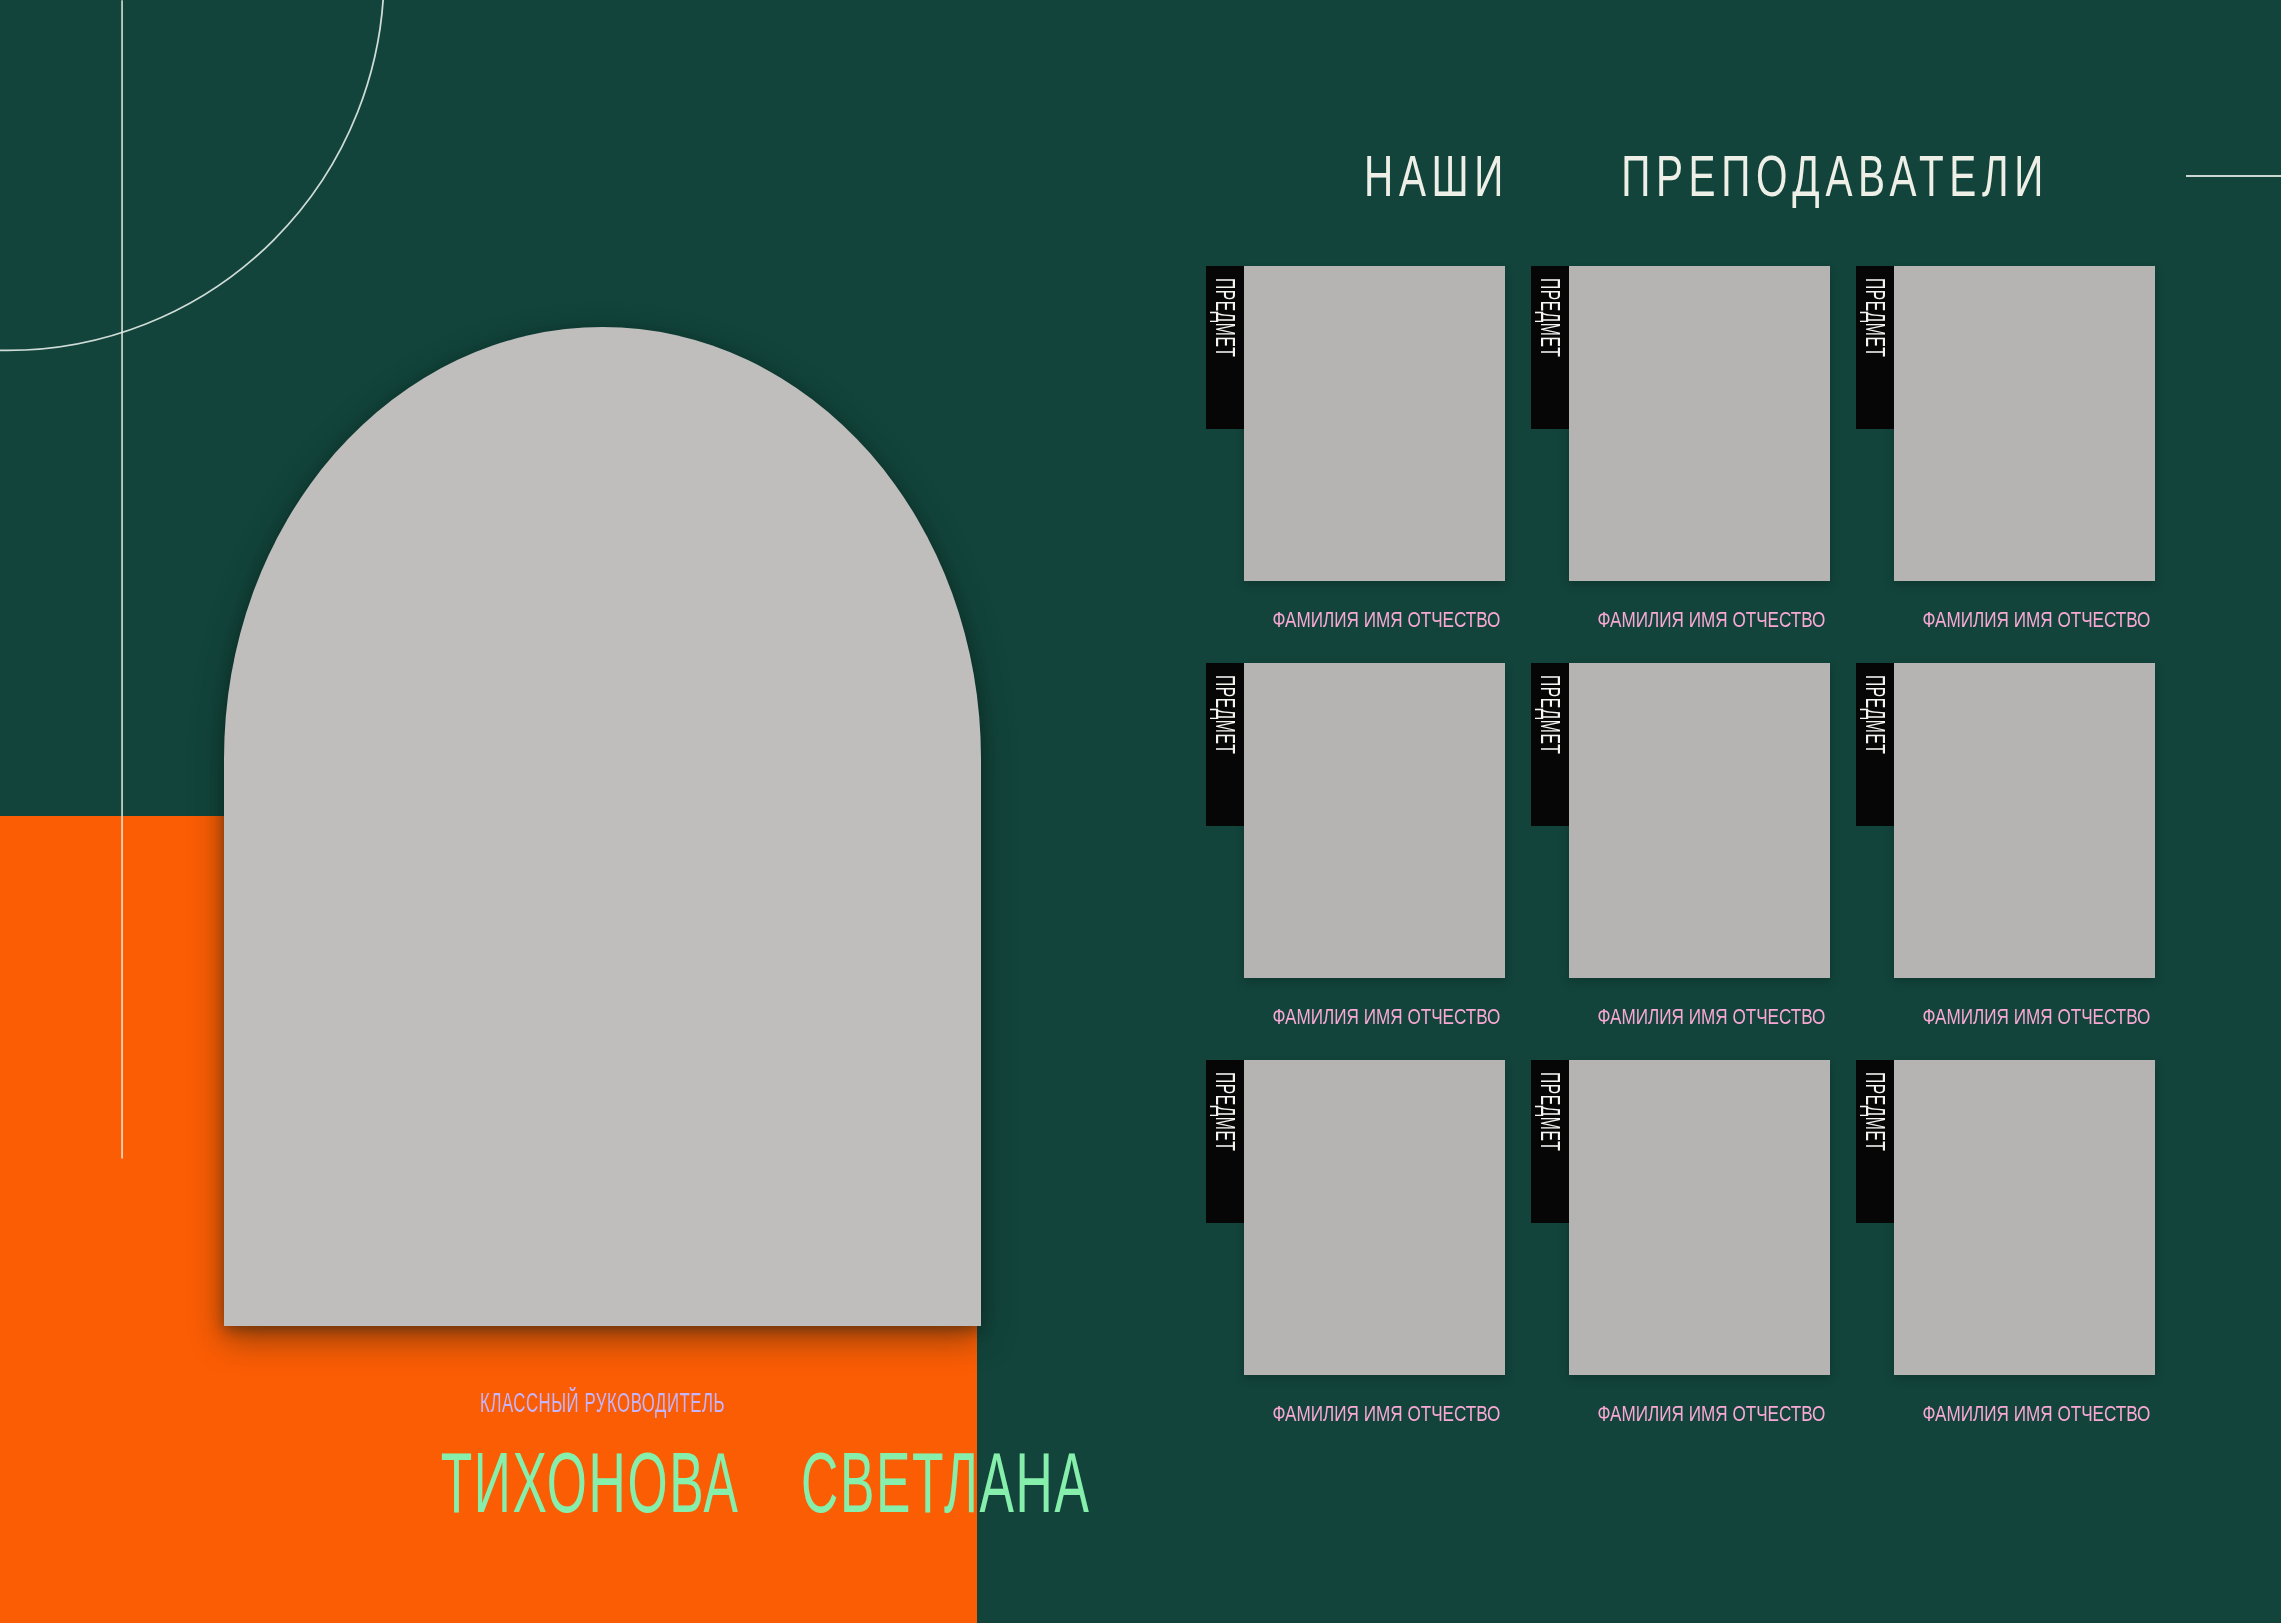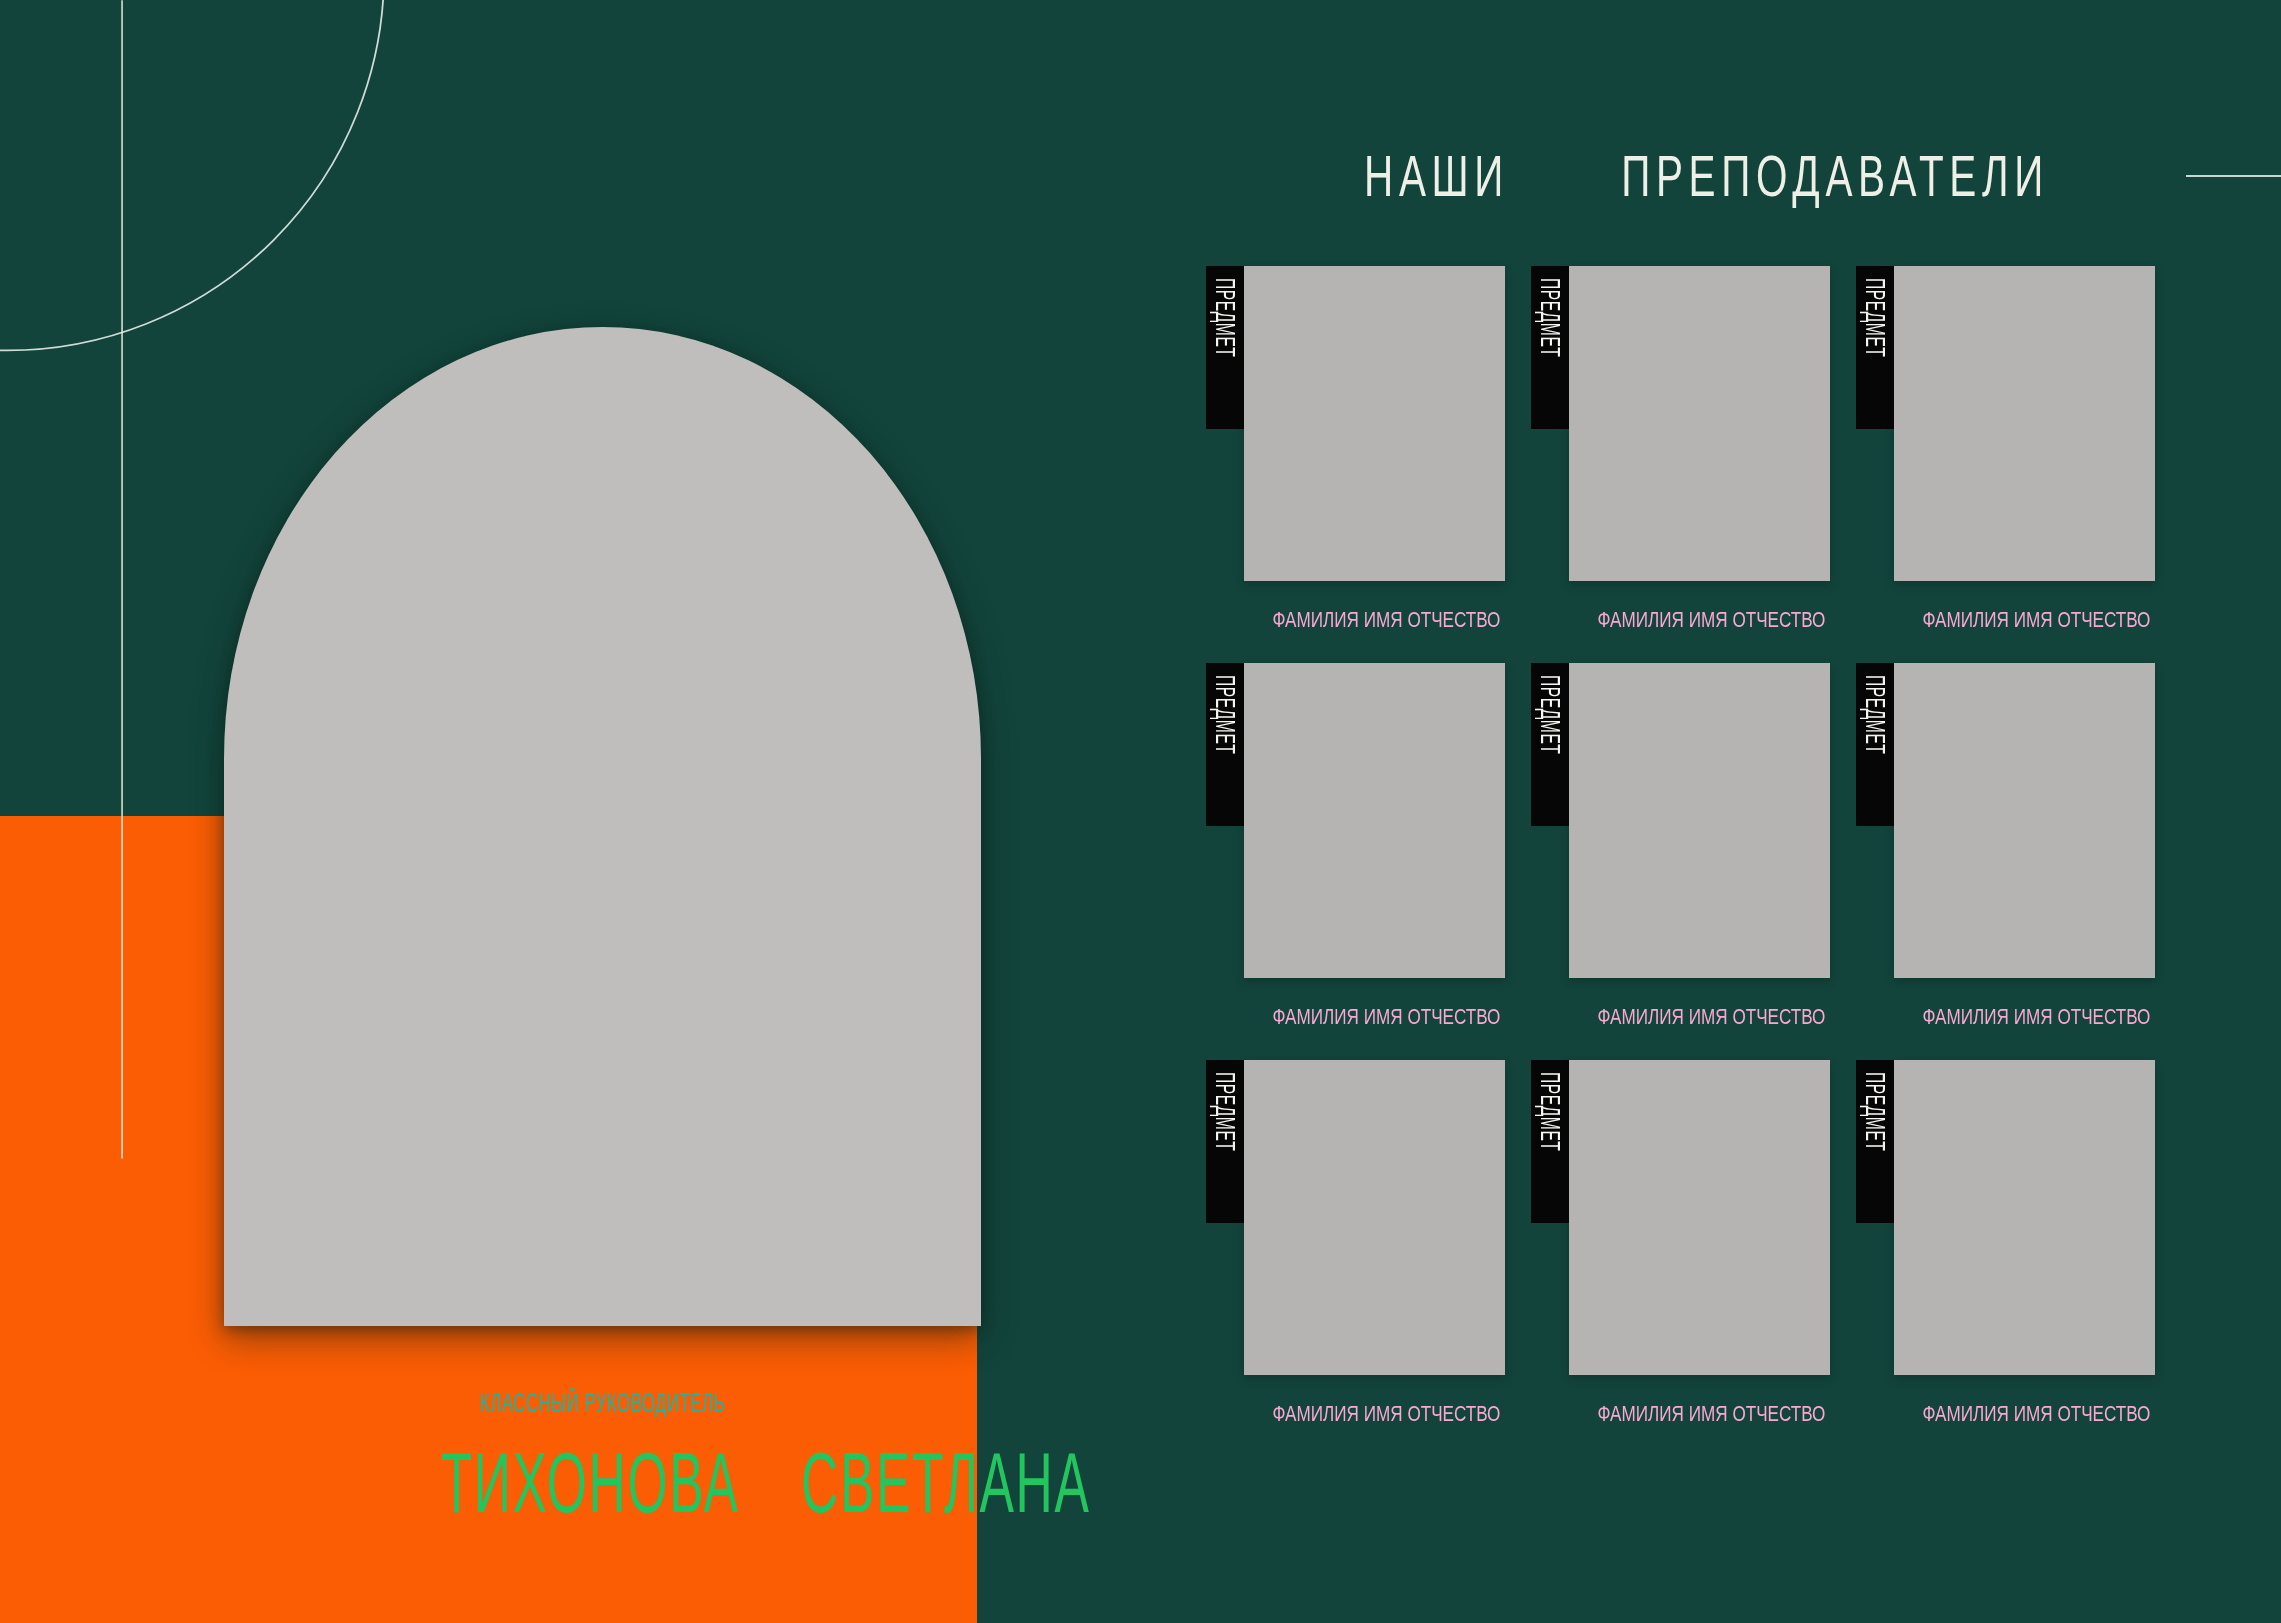--- a/index.html
+++ b/index.html
@@ -16,27 +16,27 @@
     background:#fb5d04;
   }
   .arch{
     position:absolute;left:224px;top:327px;width:757px;height:999px;
     background:#bfbebd;
     border-radius:379px 379px 0 0 / 432px 432px 0 0;
     box-shadow:0 12.5px 34px rgba(8,26,21,.45), 0 3.6px 12.5px rgba(8,26,21,.35);
   }
   .role-label{
     position:absolute;left:224px;top:1388px;width:757px;
-    text-align:center;color:#14b8a6;font-size:27px;line-height:30px;
+    text-align:center;color:#c4b5fd;font-size:27px;line-height:30px;
     letter-spacing:0.9px;white-space:nowrap;
   }
   .role-label .cond{display:inline-block;transform:scaleX(.62);transform-origin:center;}
   .teacher-name{
     position:absolute;left:224px;top:1436px;width:757px;
-    text-align:center;color:#22c55e;font-size:86px;line-height:93px;
+    text-align:center;color:#86efac;font-size:86px;line-height:93px;
     font-weight:100;white-space:nowrap;
   }
   .teacher-name .cond{
     display:inline-block;transform:scaleX(.60);transform-origin:center;
     letter-spacing:2.7px;word-spacing:76px;
   }
   
   .title-row{
     position:absolute;left:1364px;right:0;top:145px;height:62px;
     display:flex;align-items:flex-end;

